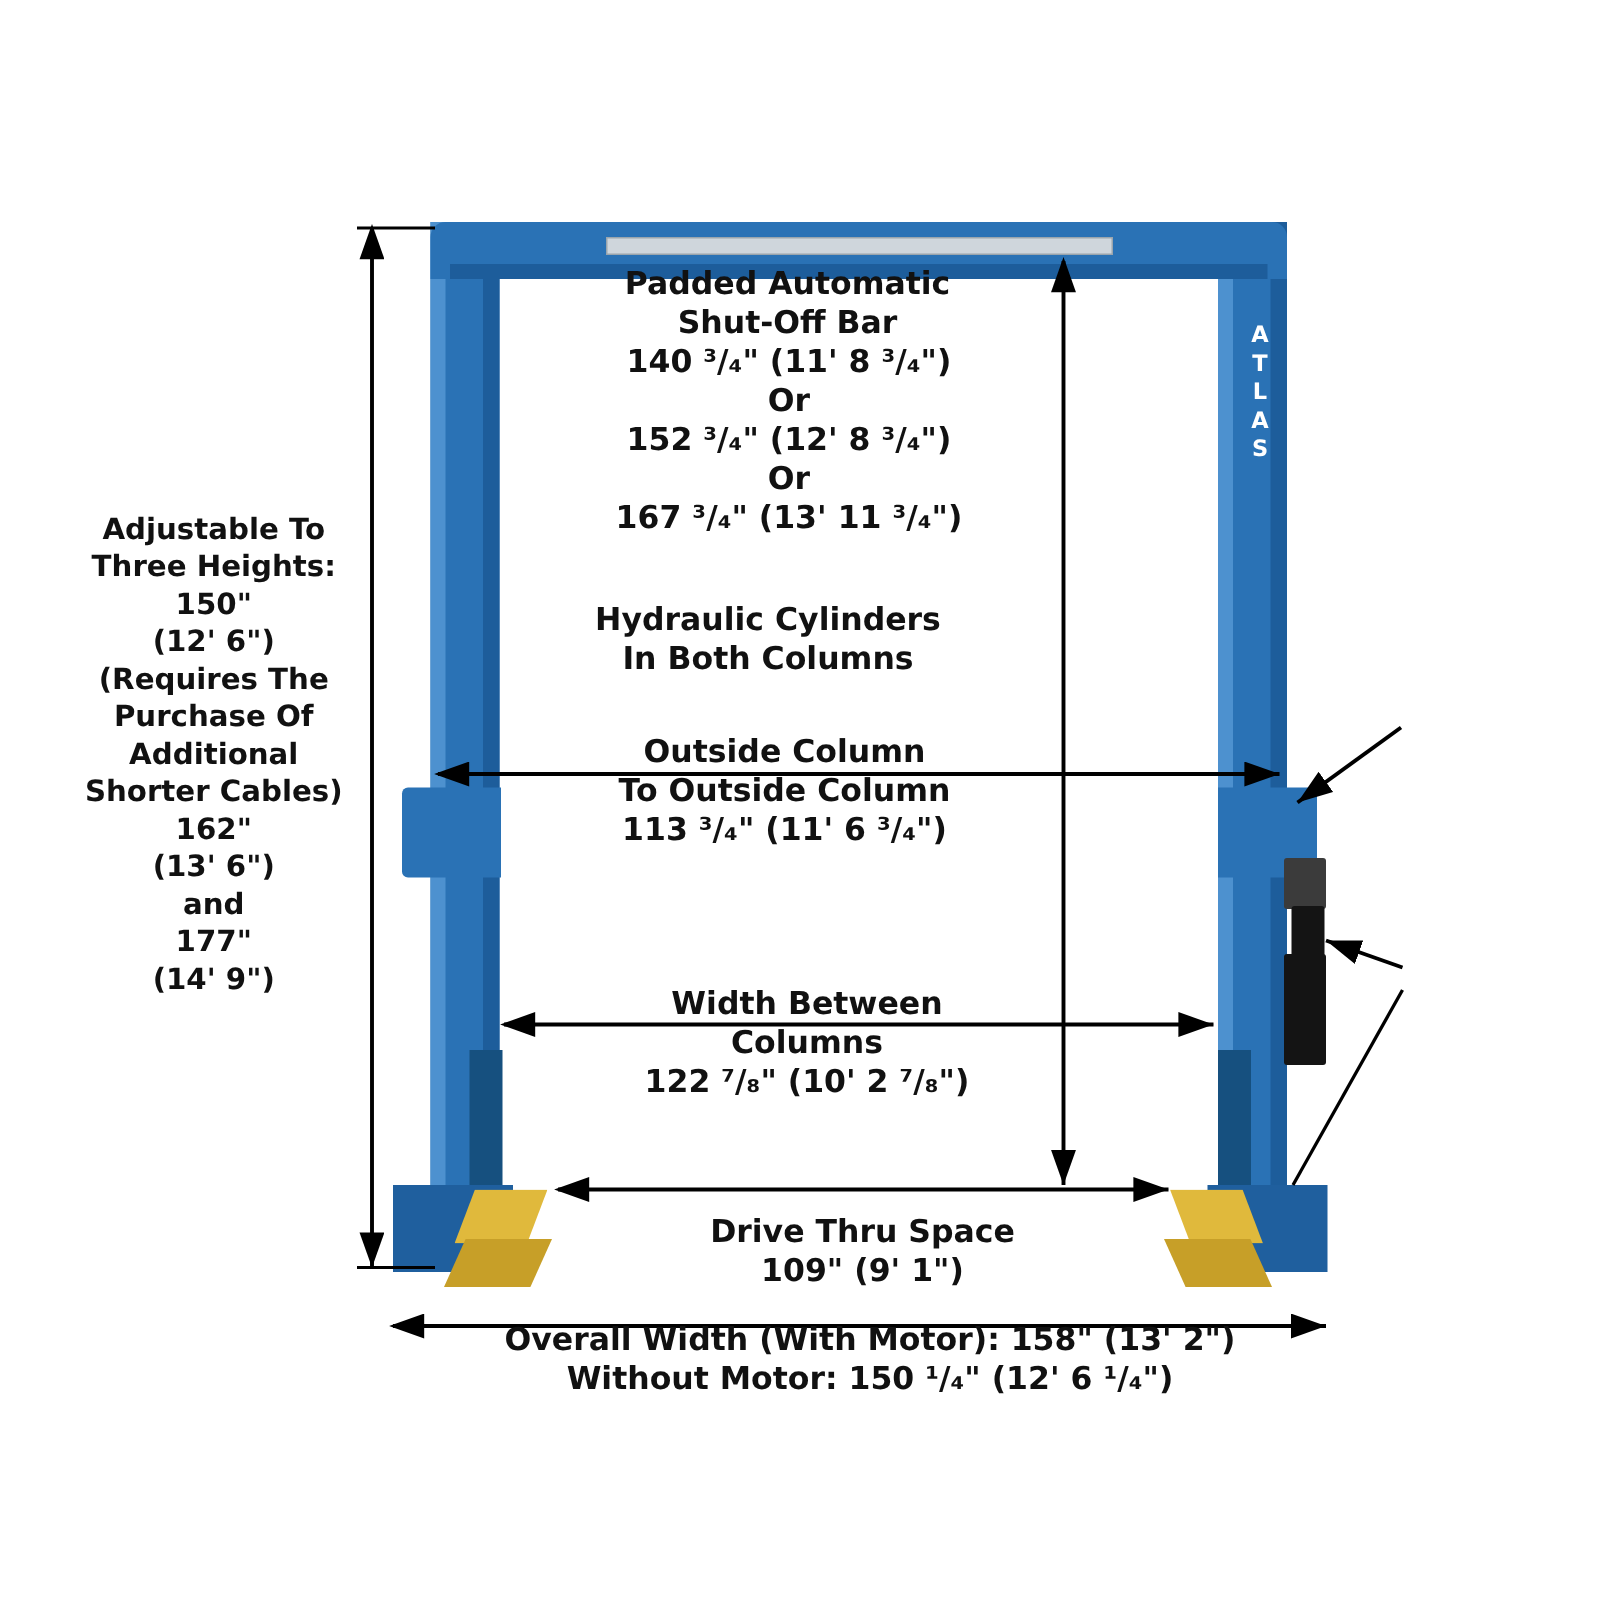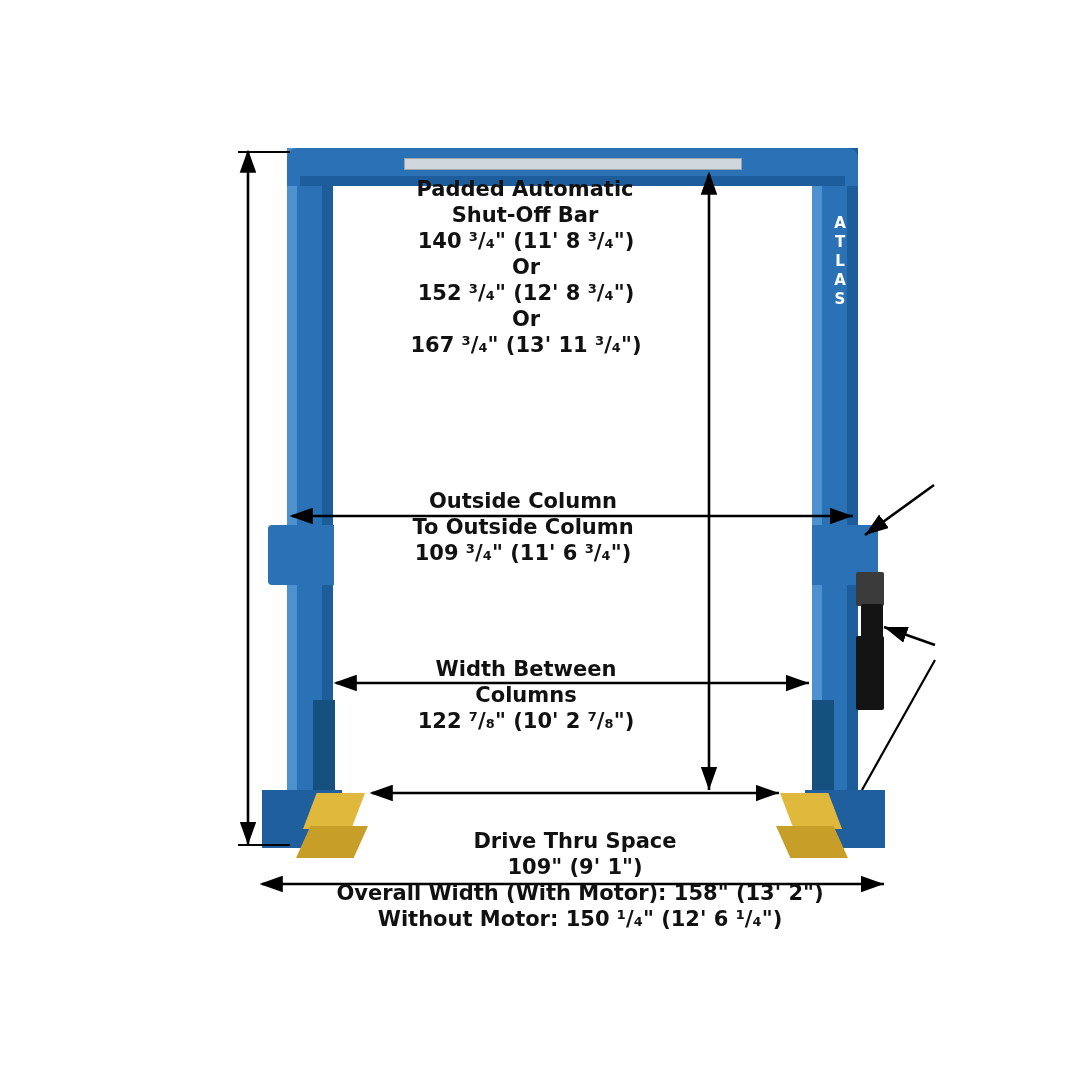--- a/index.html
+++ b/index.html
@@ -170,40 +170,55 @@
     <line x1="372" y1="793" x2="779" y2="793" stroke="#000" stroke-width="2.6" marker-start="url(#arrowStart)" marker-end="url(#arrow)"></line>
 
     <line x1="262" y1="884" x2="884" y2="884" stroke="#000" stroke-width="2.6" marker-start="url(#arrowStart)" marker-end="url(#arrow)"></line>
 
     <line x1="934" y1="485" x2="865" y2="535" stroke="#000" stroke-width="2.6" marker-end="url(#arrow)"></line>
 
     <line x1="935" y1="645" x2="884" y2="627" stroke="#000" stroke-width="2.6" marker-end="url(#arrow)"></line>
     <line x1="935" y1="660" x2="862" y2="790" stroke="#000" stroke-width="2.2"></line>
   </svg>
 
+  <div class="label left-note" style="left:40px; top:340px; width:205px;">Adjustable To
+Three Heights:
+150"
+(12' 6")
+(Requires The
+Purchase Of
+Additional
+Shorter Cables)
+162"
+(13' 6")
+and
+177"
+(14' 9")</div>
 
   <div class="label" style="left:370px; top:176px; width:310px;">Padded Automatic
 Shut-Off Bar</div>
 
   <div class="label" style="left:352px; top:228px; width:348px;">140 ³/₄" (11' 8 ³/₄")
 Or
 152 ³/₄" (12' 8 ³/₄")
 Or
 167 ³/₄" (13' 11 ³/₄")</div>
 
+  <div class="label" style="left:372px; top:400px; width:280px;">Hydraulic Cylinders
+In Both Columns</div>
 
   <div class="label" style="left:358px; top:488px; width:330px;">Outside Column
 To Outside Column
-109 ³/₄" (11' 6 ³/₄")</div>
-
-  <div class="label" style="left:376px; top:656px; width:300px;text-align:center;">Width Between
+113 ³/₄" (11' 6 ³/₄")</div>
+
+  <div class="label" style="left:388px; top:656px; width:300px;text-align:center;">Width Between
 Columns
 122 ⁷/₈" (10' 2 ⁷/₈")</div>
 
-  <div class="label" style="left:430px; top:808px; width:290px;margin-top:20px;">Drive Thru Space
+  <div class="label" style="left:430px; top:808px; width:290px;">Drive Thru Space
 109" (9' 1")</div>
 
   <div class="label" style="left:290px; top:880px; width:580px;">Overall Width (With Motor): 158" (13' 2")
 Without Motor: 150 ¹/₄" (12' 6 ¹/₄")</div>
 
 
 
 </div>
 
 </body></html>

